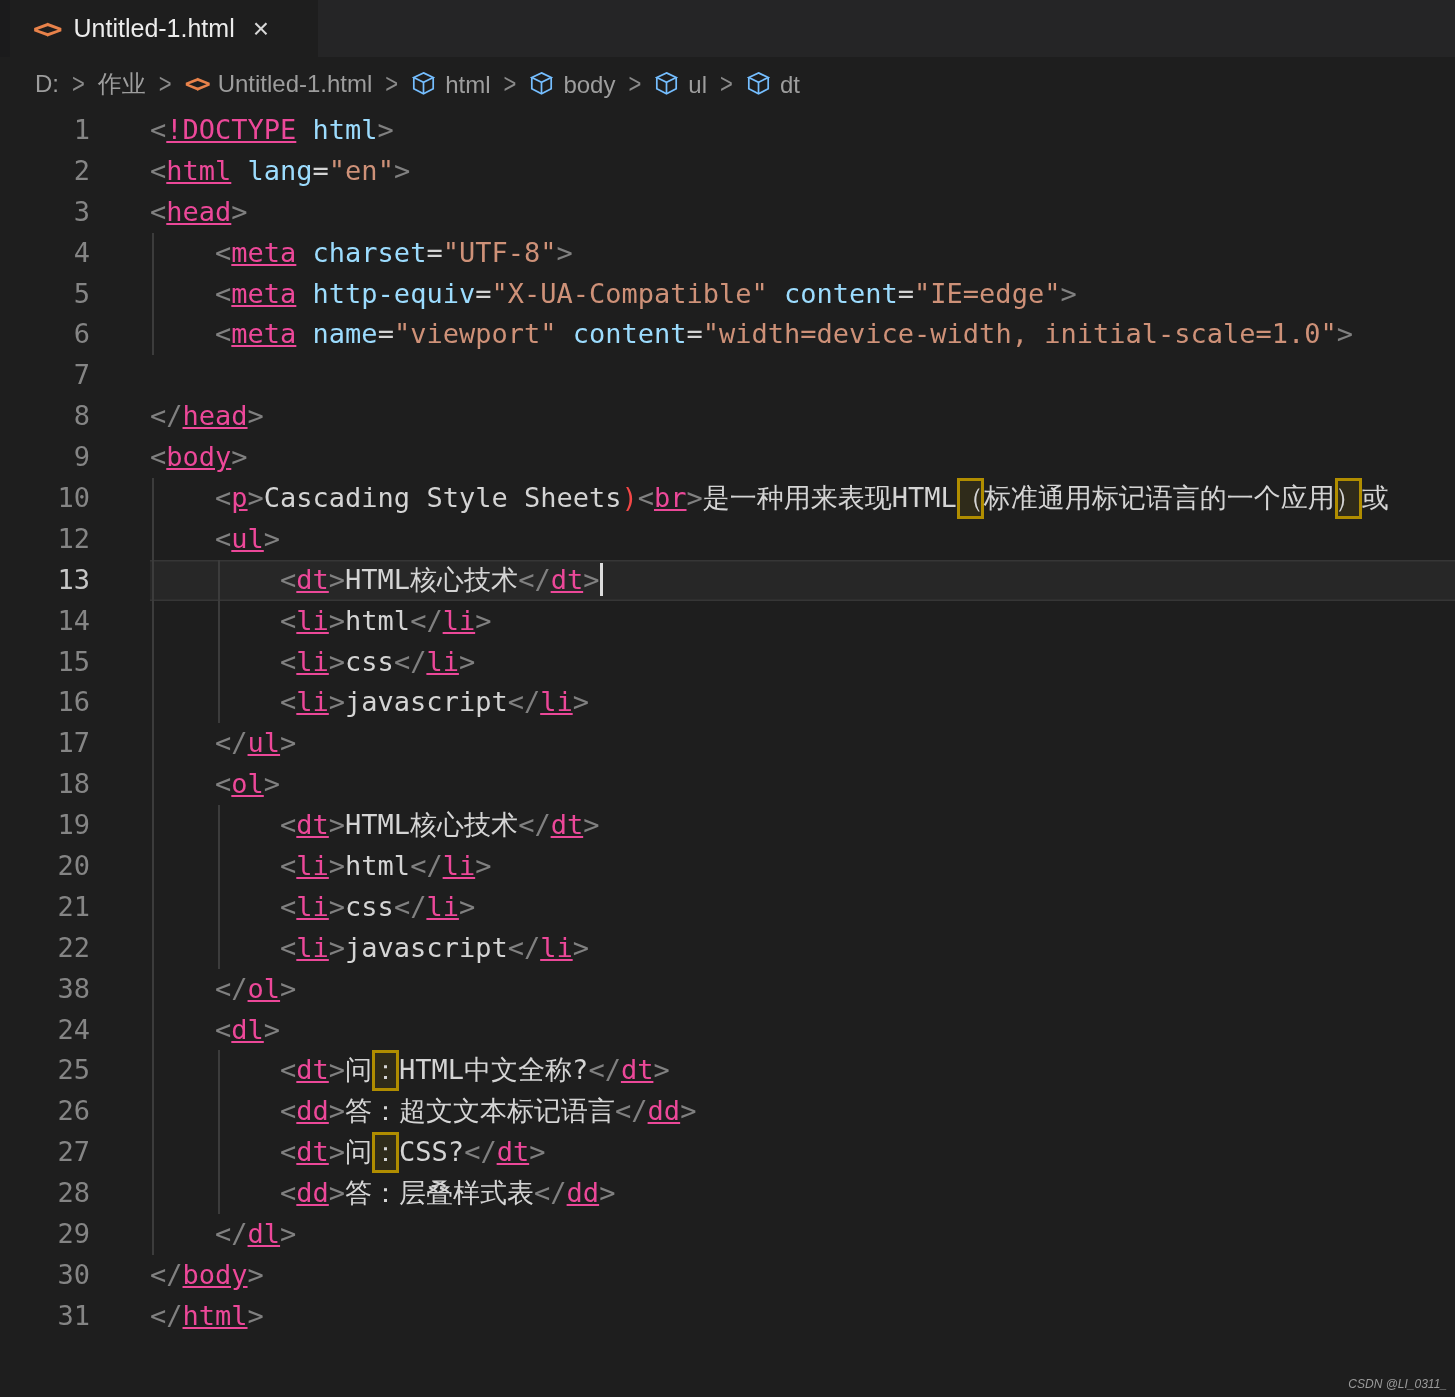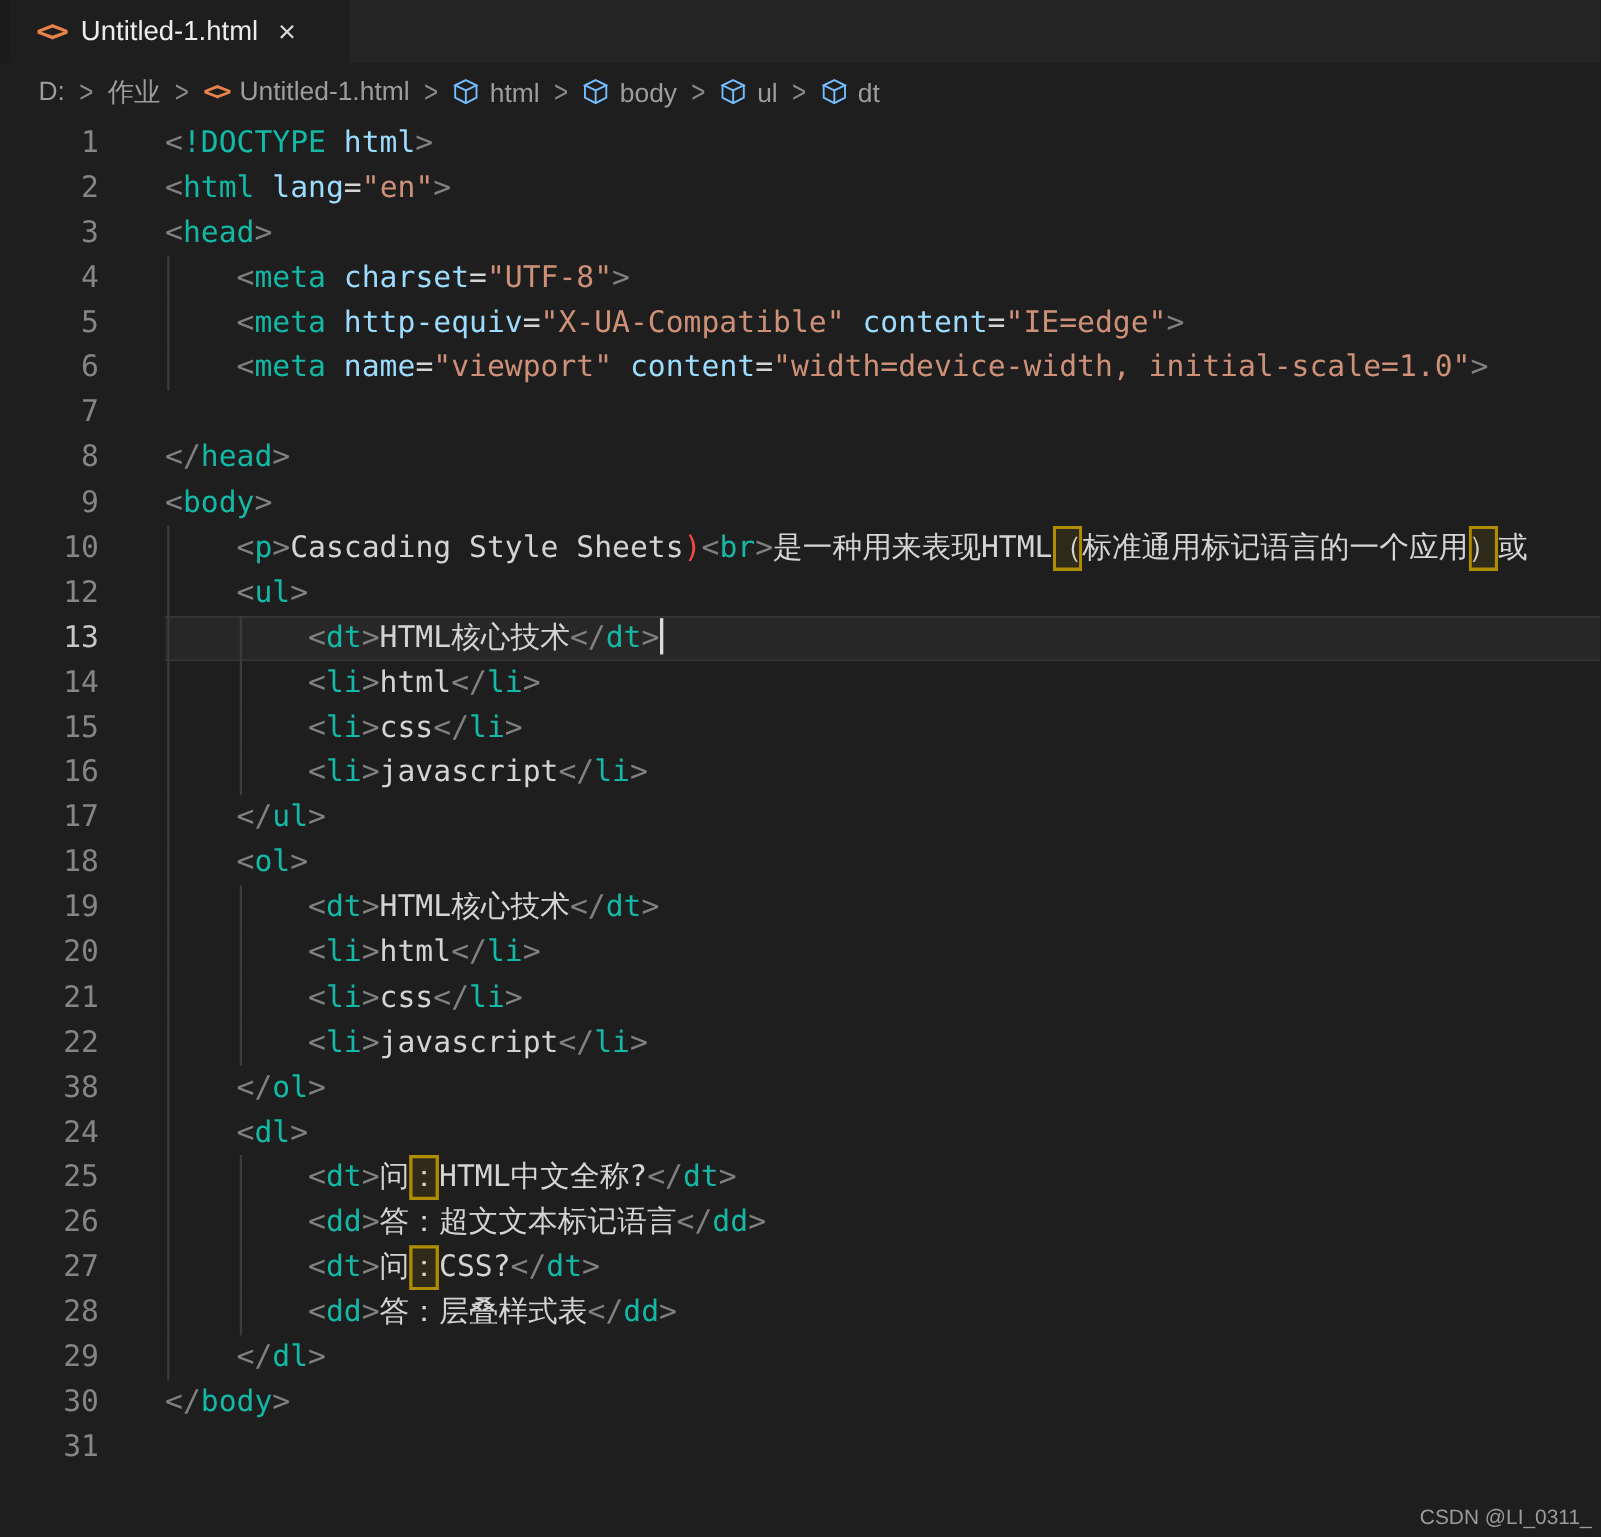--- a/index.html
+++ b/index.html
@@ -57,40 +57,40 @@
   }
   .line.active .gutter { color:#c6c6c6; }
   .content { position:relative; flex:1; }
   .line.active .content {
     background:rgba(255,255,255,0.045);
     box-shadow: inset 0 1.5px 0 rgba(255,255,255,0.07), inset 0 -1.5px 0 rgba(255,255,255,0.07);
   }
   .guide { position:absolute; top:0; bottom:0; width:1.5px; background:#3c3c3c; }
 
   .tok-p { color:#808080; }
-  .tok-t { color:#14b8a6; }
+  .tok-t { color:#ec4899;text-decoration:underline; }
   .tok-a { color:#9cdcfe; }
   .tok-s { color:#ce9178; }
   .tok-w { color:#d4d4d4; }
   .tok-e { color:#f44747; }
   .tok-b {
     color:#d4d4d4; display:inline-block;
     box-shadow: inset 0 0 0 3px #b08d00;
     background:rgba(176,141,0,0.12);
   }
   .cursor {
     display:inline-block; width:3px; height:33px;
     background:#dcdcdc; vertical-align:middle; margin-left:1px;
     position:relative; top:-2px;
   }
 
   
   .watermark {
     position:absolute; right:8px; bottom:6px;
-    color:#9b9b9b; font-size:19px;
+    color:#9b9b9b; font-size:12px;font-style:italic;
   }
 </style>
 </head>
 <body>
 
 <div class="tabbar">
   <div class="window-edge"></div>
   <div class="tab">
     <span class="code-icon">&lt;&gt;</span>
     <span class="tab-title">Untitled-1.html</span>
@@ -153,16 +153,16 @@
     <div class="line"><div class="gutter">21</div><div class="content"><span class="guide" style="left: 2px;"></span><span class="guide" style="left: 68px;"></span><span class="tok-w">        </span><span class="tok-p">&lt;</span><span class="tok-t">li</span><span class="tok-p">&gt;</span><span class="tok-w">css</span><span class="tok-p">&lt;/</span><span class="tok-t">li</span><span class="tok-p">&gt;</span></div></div>
     <div class="line"><div class="gutter">22</div><div class="content"><span class="guide" style="left: 2px;"></span><span class="guide" style="left: 68px;"></span><span class="tok-w">        </span><span class="tok-p">&lt;</span><span class="tok-t">li</span><span class="tok-p">&gt;</span><span class="tok-w">javascript</span><span class="tok-p">&lt;/</span><span class="tok-t">li</span><span class="tok-p">&gt;</span></div></div>
     <div class="line"><div class="gutter">38</div><div class="content"><span class="guide" style="left: 2px;"></span><span class="tok-w">    </span><span class="tok-p">&lt;/</span><span class="tok-t">ol</span><span class="tok-p">&gt;</span></div></div>
     <div class="line"><div class="gutter">24</div><div class="content"><span class="guide" style="left: 2px;"></span><span class="tok-w">    </span><span class="tok-p">&lt;</span><span class="tok-t">dl</span><span class="tok-p">&gt;</span></div></div>
     <div class="line"><div class="gutter">25</div><div class="content"><span class="guide" style="left: 2px;"></span><span class="guide" style="left: 68px;"></span><span class="tok-w">        </span><span class="tok-p">&lt;</span><span class="tok-t">dt</span><span class="tok-p">&gt;</span><span class="tok-w">问</span><span class="tok-b">：</span><span class="tok-w">HTML中文全称?</span><span class="tok-p">&lt;/</span><span class="tok-t">dt</span><span class="tok-p">&gt;</span></div></div>
     <div class="line"><div class="gutter">26</div><div class="content"><span class="guide" style="left: 2px;"></span><span class="guide" style="left: 68px;"></span><span class="tok-w">        </span><span class="tok-p">&lt;</span><span class="tok-t">dd</span><span class="tok-p">&gt;</span><span class="tok-w">答：超文文本标记语言</span><span class="tok-p">&lt;/</span><span class="tok-t">dd</span><span class="tok-p">&gt;</span></div></div>
     <div class="line"><div class="gutter">27</div><div class="content"><span class="guide" style="left: 2px;"></span><span class="guide" style="left: 68px;"></span><span class="tok-w">        </span><span class="tok-p">&lt;</span><span class="tok-t">dt</span><span class="tok-p">&gt;</span><span class="tok-w">问</span><span class="tok-b">：</span><span class="tok-w">CSS?</span><span class="tok-p">&lt;/</span><span class="tok-t">dt</span><span class="tok-p">&gt;</span></div></div>
     <div class="line"><div class="gutter">28</div><div class="content"><span class="guide" style="left: 2px;"></span><span class="guide" style="left: 68px;"></span><span class="tok-w">        </span><span class="tok-p">&lt;</span><span class="tok-t">dd</span><span class="tok-p">&gt;</span><span class="tok-w">答：层叠样式表</span><span class="tok-p">&lt;/</span><span class="tok-t">dd</span><span class="tok-p">&gt;</span></div></div>
     <div class="line"><div class="gutter">29</div><div class="content"><span class="guide" style="left: 2px;"></span><span class="tok-w">    </span><span class="tok-p">&lt;/</span><span class="tok-t">dl</span><span class="tok-p">&gt;</span></div></div>
     <div class="line"><div class="gutter">30</div><div class="content"><span class="tok-p">&lt;/</span><span class="tok-t">body</span><span class="tok-p">&gt;</span></div></div>
-    <div class="line"><div class="gutter">31</div></div>
+    <div class="line"><div class="gutter">31</div><div class="content"><span class="tok-p">&lt;/</span><span class="tok-t">html</span><span class="tok-p">&gt;</span></div></div>
   </div>
 
 <div class="watermark">CSDN @LI_0311_</div>
 
 </body></html>

